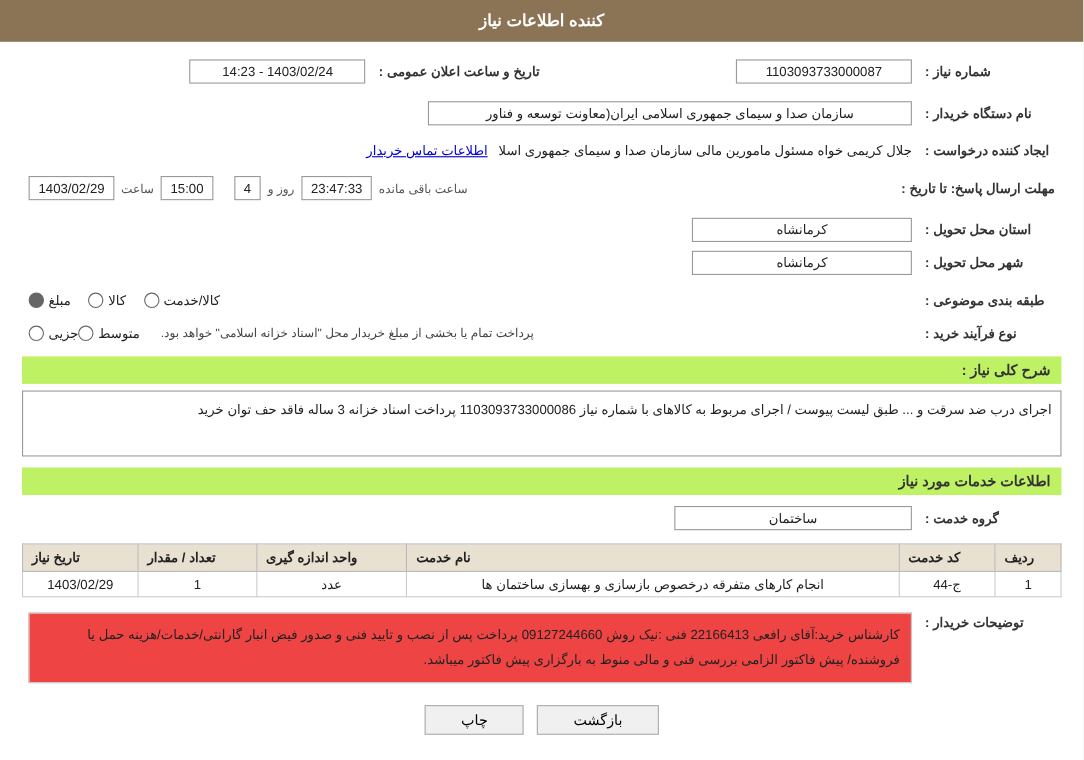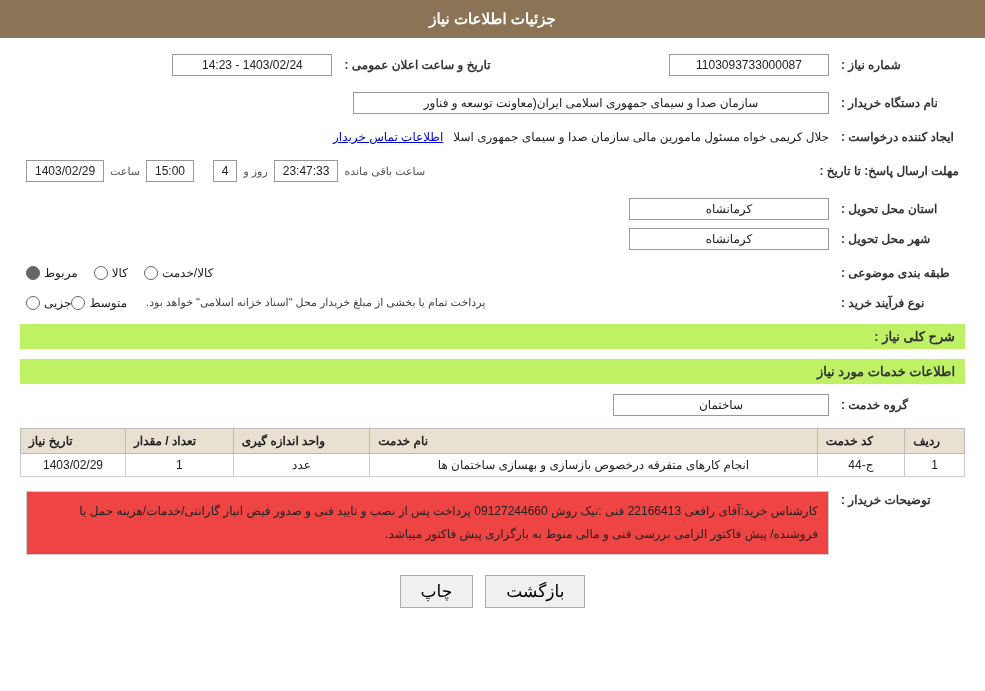--- a/index.html
+++ b/index.html
@@ -130,25 +130,25 @@
       text-align: right;
       line-height: 1.9;
     }
     .btn-row {
       display: flex;
       justify-content: center;
       gap: 12px;
       margin: 16px 0 10px 0;
     }
     .btn {
-      padding: 5px 20px;
+      padding: 5px 32px;
       border: 1px solid #aaa;
       background: #f5f5f5;
       cursor: pointer;
-      font-size: 17px;
+      font-size: 13px;
       font-family: Tahoma, Arial, sans-serif;
     }
     .btn-back {
       background: #f0f0f0;
     }
     .btn-print {
       background: #f0f0f0;
     }
     .row-flex {
       display: flex;
@@ -170,21 +170,21 @@
       margin-right: 8px;
       margin-left: 19px;
     }
   </style>
 </head>
 <body>
 
 <div class="page-wrapper">
 
   <div class="header-bar">
-    <span>جزئیات اطلاعات نیاز</span>
+    <span>کننده اطلاعات نیاز</span>
   </div>
 
   <div class="main-content">
 
     <table class="section-table">
       <tbody>
           <tr>
         <td class="label-cell">شماره نیاز :</td>
         <td class="value-cell">
           <span class="input-box">1103093733000087</span>
@@ -196,21 +196,21 @@
         </td>
       </tr>
     </tbody>
       </table>
 
     <table class="section-table">
       <tbody>
           <tr>
         <td class="label-cell">نام دستگاه خریدار :</td>
         <td>
-          <span class="input-box" style="width:476px;">سازمان صدا و سیمای جمهوری اسلامی ایران(معاونت توسعه و فناور</span>
+          <span class="input-box" style="width:440px;">سازمان صدا و سیمای جمهوری اسلامی ایران(معاونت توسعه و فناور</span>
         </td>
       </tr>
     </tbody>
       </table>
 
     <table class="section-table">
       <tbody>
           <tr>
         <td class="label-cell">ایجاد کننده درخواست :</td>
         <td>
@@ -260,21 +260,21 @@
       </table>
 
     <table class="section-table">
       <tbody>
           <tr>
         <td class="label-cell">طبقه بندی موضوعی :</td>
         <td>
           <div class="radio-row">
             <div class="radio-item">
               <span class="checkbox-circle checked"></span>
-              <span>مربوط</span>
+              <span>مبلغ</span>
             </div>
             <div class="radio-item">
               <span class="checkbox-circle"></span>
               <span>کالا</span>
             </div>
             <div class="radio-item">
               <span class="checkbox-circle"></span>
               <span>کالا/خدمت</span>
             </div>
           </div>
@@ -299,20 +299,24 @@
             </div>
             <span class="note-text">پرداخت تمام یا بخشی از مبلغ خریدار محل "اسناد خزانه اسلامی" خواهد بود.</span>
           </div>
         </td>
       </tr>
     </tbody>
       </table>
 
     <div class="section-header">
       <span>شرح کلی نیاز :</span>
+    </div>
+    <div class="description-box">
+      <span>اجرای درب ضد سرقت و ... طبق لیست پیوست / اجرای مربوط به کالاهای با شماره نیاز 1103093733000086
+پرداخت اسناد خزانه 3 ساله فاقد حف توان خرید</span>
     </div>
 
     <div class="section-header">
       <span>اطلاعات خدمات مورد نیاز</span>
     </div>
 
     <table class="section-table">
       <tbody>
           <tr>
         <td class="label-cell">گروه خدمت :</td>

